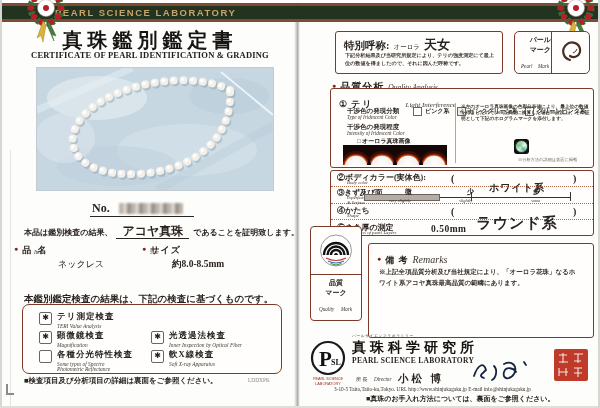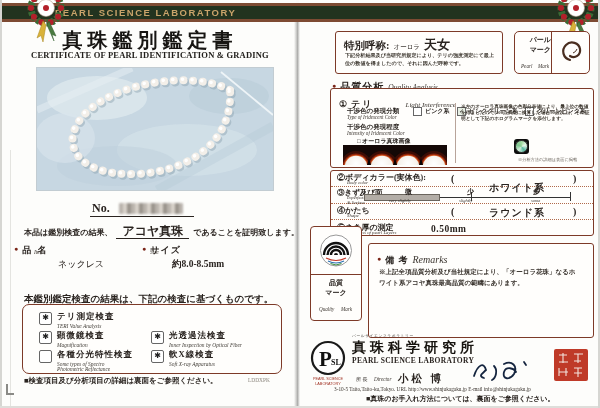--- a/index.html
+++ b/index.html
@@ -307,21 +307,21 @@
       <span class="abs en-i tiny" style="left:128px;top:11px;font-size:6px;transform:scale(.75);">slightly</span>
       <span class="abs en-i tiny" style="left:200px;top:11px;font-size:6px;transform:scale(.75);">some</span>
     </div>
 
     <div class="grow" style="height:15px;">
       <span class="abs jp-b" style="left:6px;top:1px;font-size:8px;">
         <span>④</span><span>かたち</span>
       </span>
       <span class="abs en-i tiny" style="left:16px;top:9px;font-size:6px;transform:scale(.8);">Shape</span>
       <span class="abs paren" style="left:120px;top:2px;">(</span>
-      <span class="abs jp-b" style="left:140px;top:2px;width:92px;text-align:center;font-size:10px;letter-spacing:1px;">ラウンド系</span>
+      <span class="abs jp-b" style="left:140px;top:10px;width:92px;text-align:center;font-size:15px;letter-spacing:1px;">ラウンド系</span>
       <span class="abs paren" style="left:242px;top:2px;">)</span>
     </div>
 
     <div class="grow" style="height:16px;border-bottom:none;">
       <span class="abs jp-b" style="left:6px;top:2px;font-size:8px;">
         <span>⑤</span><span>まき厚の測定</span>
       </span>
       <span class="abs en-i tiny" style="left:16px;top:10px;font-size:6px;transform:scale(.8);">Thickness of pearl Layers</span>
       <span class="abs jp-b" style="left:100px;top:4px;font-size:9.5px;letter-spacing:.5px;">0.50mm</span>
     </div>

